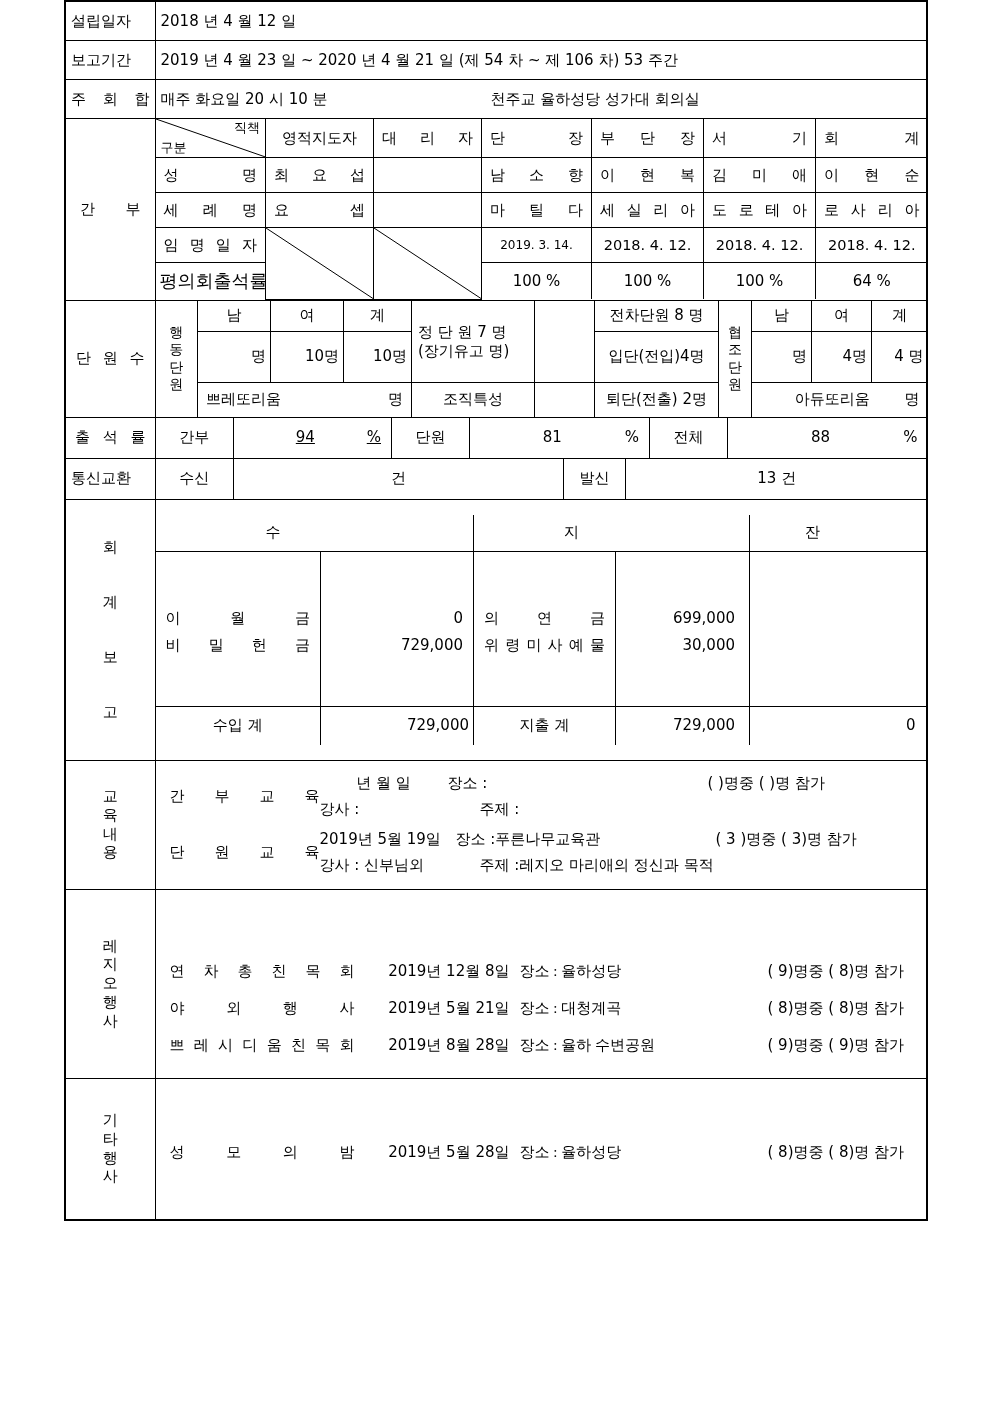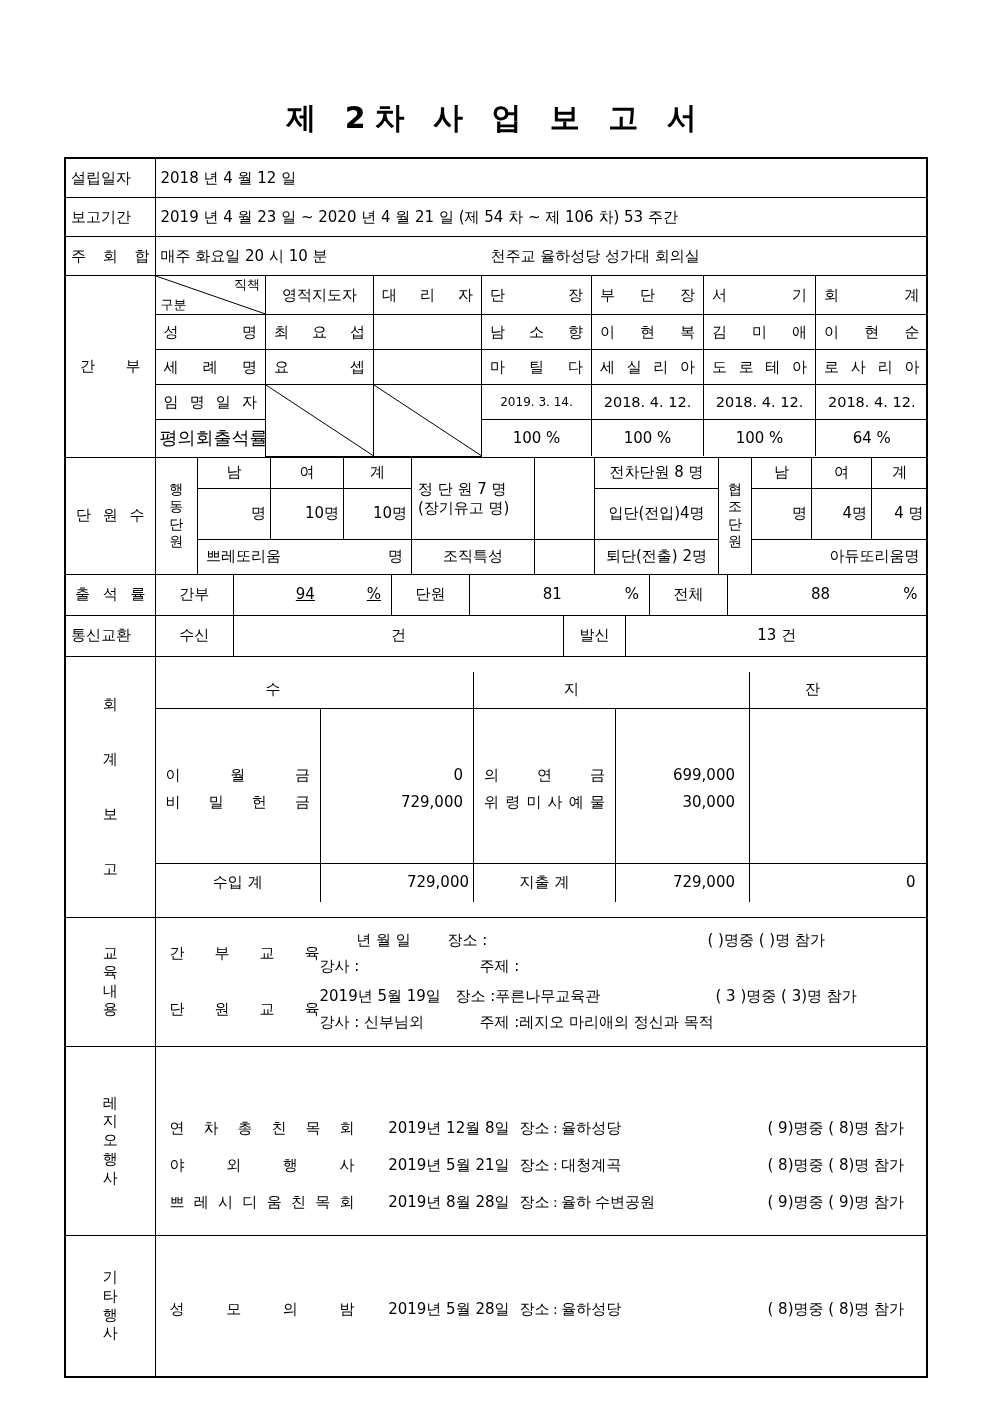--- a/index.html
+++ b/index.html
@@ -118,21 +118,20 @@
   .ev-name .spread { width: 100%; }
   .ev-date { width: 155px; flex: 0 0 155px; text-align: right; }
   .ev-place { width: 230px; flex: 0 0 230px; padding-left: 10px; font-family: Liberation Serif, serif; }
   .ev-cnt { flex: 1; text-align: left; padding-left: 18px; }
 </style>
 </head>
 <body>
 
 <div class="page">
 
-  <div class="doc-title">제 2차  사 업  보 고 서</div>
 
   <table class="main">
     <colgroup>
       <col style="width:90px">
       <col style="width:772px">
     </colgroup>
 
     <tbody>
         <tr>
       <td class="lbl c" style="height:34px">설립일자</td>
@@ -408,21 +407,21 @@
               <div style="display:flex; padding:0 8px;">
                 <span style="flex:1">쁘레또리움</span>
                 <span>명</span>
               </div>
             </td>
             <td class="nb-b c">조직특성</td>
             <td class="nb-b c"></td>
             <td class="nb-b c">퇴단(전출) 2명</td>
             <td class="nb-b nb-r nopad" colspan="3">
               <div style="display:flex; padding:0 8px;">
-                <span style="flex:1; text-align:right">아듀또리움</span>
+                <span style="flex:1; text-align:center">아듀또리움</span>
                 <span>명</span>
               </div>
             </td>
           </tr>
         </tbody>
             </table>
       </td>
     </tr>
 
     <tr>

